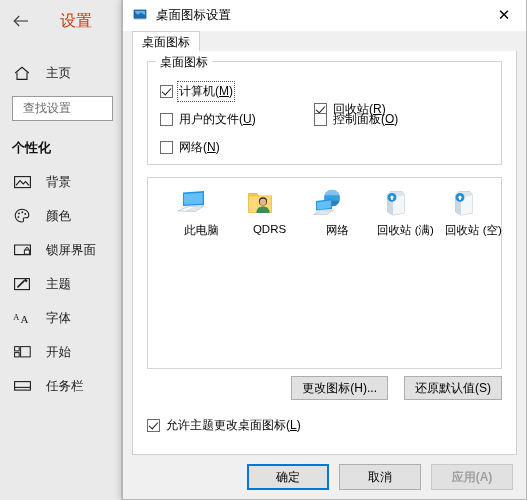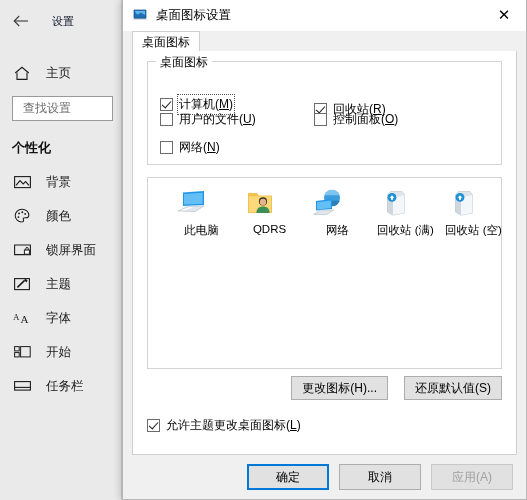--- a/index.html
+++ b/index.html
@@ -39,23 +39,23 @@
     padding-left: 10px;
   }
   .back-arrow {
     width: 22px; height: 22px;
     display: flex; align-items: center; justify-content: center;
     font-size: 15px;
     color: #3a3a3a;
     line-height: 1;
   }
   .settings-title {
-    margin-left: 20px;
-    font-size: 11px;
-    color: #0f172a;
+    margin-left: 28px;
+    font-size: 16px;
+    color: #c2410c;
   }
   .nav-row {
     height: 34px;
     display: flex;
     align-items: center;
     padding-left: 12px;
     cursor: default;
   }
   .nav-icon {
     width: 20px; height: 20px;
@@ -281,20 +281,21 @@
     display: flex;
     align-items: center;
     justify-content: center;
     cursor: default;
     white-space: nowrap;
   }
   .btn.disabled {
     color: #a0a0a0;
     background: #e1e1e1;
     border-color: #c8c8c8;
+    font-weight: bold;
   }
   .btn.default {
     border: 2px solid #0078d7;
     background: #e1e1e1;
   }
 
   #allow-theme-row {
     position: absolute;
     left: 14px;
     top: 366px;
@@ -446,21 +447,21 @@
 
   <div id="tabstrip">
     <div class="tab">桌面图标</div>
   </div>
 
   <div id="tabpage">
 
     <div id="icon-groupbox">
       <div id="icon-groupbox-legend">桌面图标</div>
 
-      <div class="cb-row" style="left:12px; top:34px;">
+      <div class="cb-row" style="left:12px; top:21px;">
         <span class="cbox checked"></span>
         <span class="cb-label focusrect"><span>计算机</span>(<u>M</u>)</span>
       </div>
 
       <div class="cb-row" style="left:166px; top:19px;margin-top:20px;">
         <span class="cbox checked"></span>
         <span class="cb-label"><span>回收站</span>(<u>R</u>)</span>
       </div>
 
       <div class="cb-row" style="left:12px; top:49px;">

